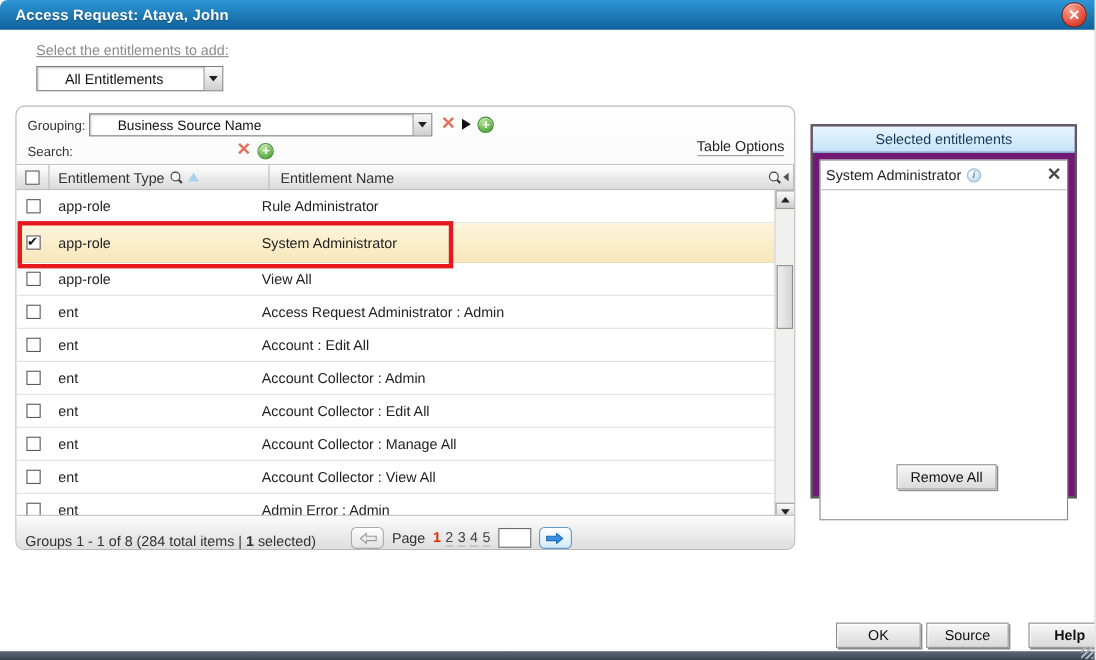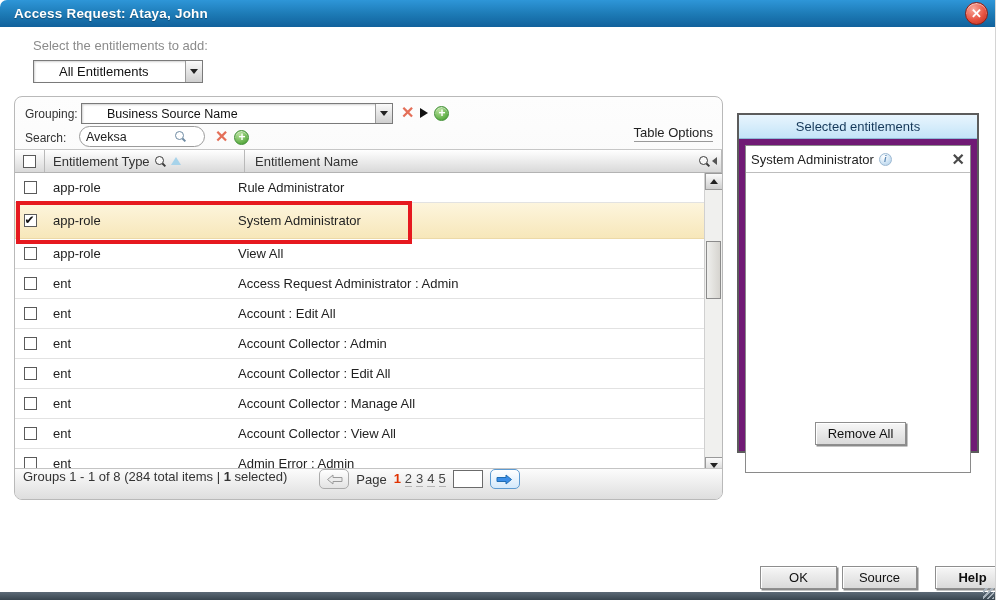--- a/index.html
+++ b/index.html
@@ -13,21 +13,21 @@
     border-top-left-radius:7px; display:flex; align-items:center; }
   .titlebar .title { color:#fff; font-weight:bold; font-size:13.5px; padding-left:14px;
     text-shadow:0 1px 1px rgba(0,0,0,.35); letter-spacing:.2px; }
   .close-btn { position:absolute; right:8px; top:2px; width:23px; height:23px; border-radius:50%;
     background:radial-gradient(circle at 35% 28%, #f8a99c, #e85442 55%, #b92b1d);
     border:1px solid #8f1d12; color:#fff; font-weight:bold; font-size:13px;
     display:flex; align-items:center; justify-content:center; cursor:pointer;
     box-shadow:inset 0 1px 1px rgba(255,255,255,.6); }
 
   
-  .intro-label { position:absolute; left:33px; top:38px; font-size:13px; color:#8b8b8b; }
+  .intro-label { position:absolute; left:33px; top:38px; font-size:13px; color:#8b8b8b;text-decoration:underline; }
   .win-select { position:absolute; background:#fff; border:1px solid #7a7a7a;
     box-shadow:inset 1px 1px 2px rgba(0,0,0,.18); display:flex; align-items:center;
     font-size:13px; color:#111;padding-left:20px; }
   .win-select .val { flex:1; padding-left:5px; white-space:nowrap; overflow:hidden; }
   .win-select .arrow-btn { width:17px; align-self:stretch; border-left:1px solid #9a9a9a;
     background:linear-gradient(#fafafa,#cfcfcf); display:flex; align-items:center; justify-content:center; }
   .tri-down { width:0; height:0; border-left:4px solid transparent; border-right:4px solid transparent;
     border-top:5px solid #222; }
   #entitlements-select { left:33px; top:60px; width:170px; height:23px; }
 
@@ -100,21 +100,21 @@
   .sb-thumb { position:absolute; left:1px; top:68px; width:15px; height:58px;
     background:linear-gradient(90deg,#efefed,#d6d4cf); border:1px solid #8b8b8b; cursor:grab; }
 
   
   .annotation { position:absolute; left:1px; top:104px; width:396px; height:43px;
     border:4px solid #e6191f; pointer-events:none; z-index:20; }
 
   
   .tfoot { position:absolute; left:0; bottom:0; width:707px; height:31px;
     background:linear-gradient(#fcfcfc,#dedede); border-top:1px solid #c4c4c4;
-    display:flex; align-items:flex-start; font-size:13px; color:#333; }
+    display:flex; align-items:flex-end; font-size:13px; color:#333; }
   .tfoot .summary { padding-left:8px; white-space:nowrap; }
   .pager { display:flex; align-items:center; gap:7px; margin-left:32px; }
   .pg-btn { width:30px; height:20px; border:1px solid #ababab; border-radius:5px;
     background:linear-gradient(#ffffff,#e3e3e3); display:flex; align-items:center; justify-content:center;
     cursor:pointer; }
   .pg-btn.next { border-color:#5e9bd1; background:linear-gradient(#ffffff,#d4e9fb); }
   .pg-current { color:#e03100; font-weight:bold; }
   .pg-link { color:#444; border-bottom:1px solid #b5b5b5; cursor:pointer; }
   .pg-nums { display:flex; gap:4px; font-size:13px; }
   .pg-input { width:30px; height:18px; border:1px solid #6b6b6b; font-size:12px;
@@ -177,24 +177,20 @@
         <span class="tri-down"></span>
       </span>
   </div>
   <div class="grp-icons">
     <span class="icon-x">✕</span>
     <span class="play-tri"></span>
     <span class="add-circle">+</span>
   </div>
 
   <span class="small-label search-label">Search:</span>
-  <div class="search-pill">
-    <input value="Aveksa" style="">
-    <span class="mag"></span>
-  </div>
   <div class="search-icons">
     <span class="icon-x">✕</span>
     <span class="add-circle">+</span>
   </div>
   <span class="table-options">Table Options</span>
 
   <div class="thead">
     <span class="th-cb">
         <span class="cb"></span>
       </span>

